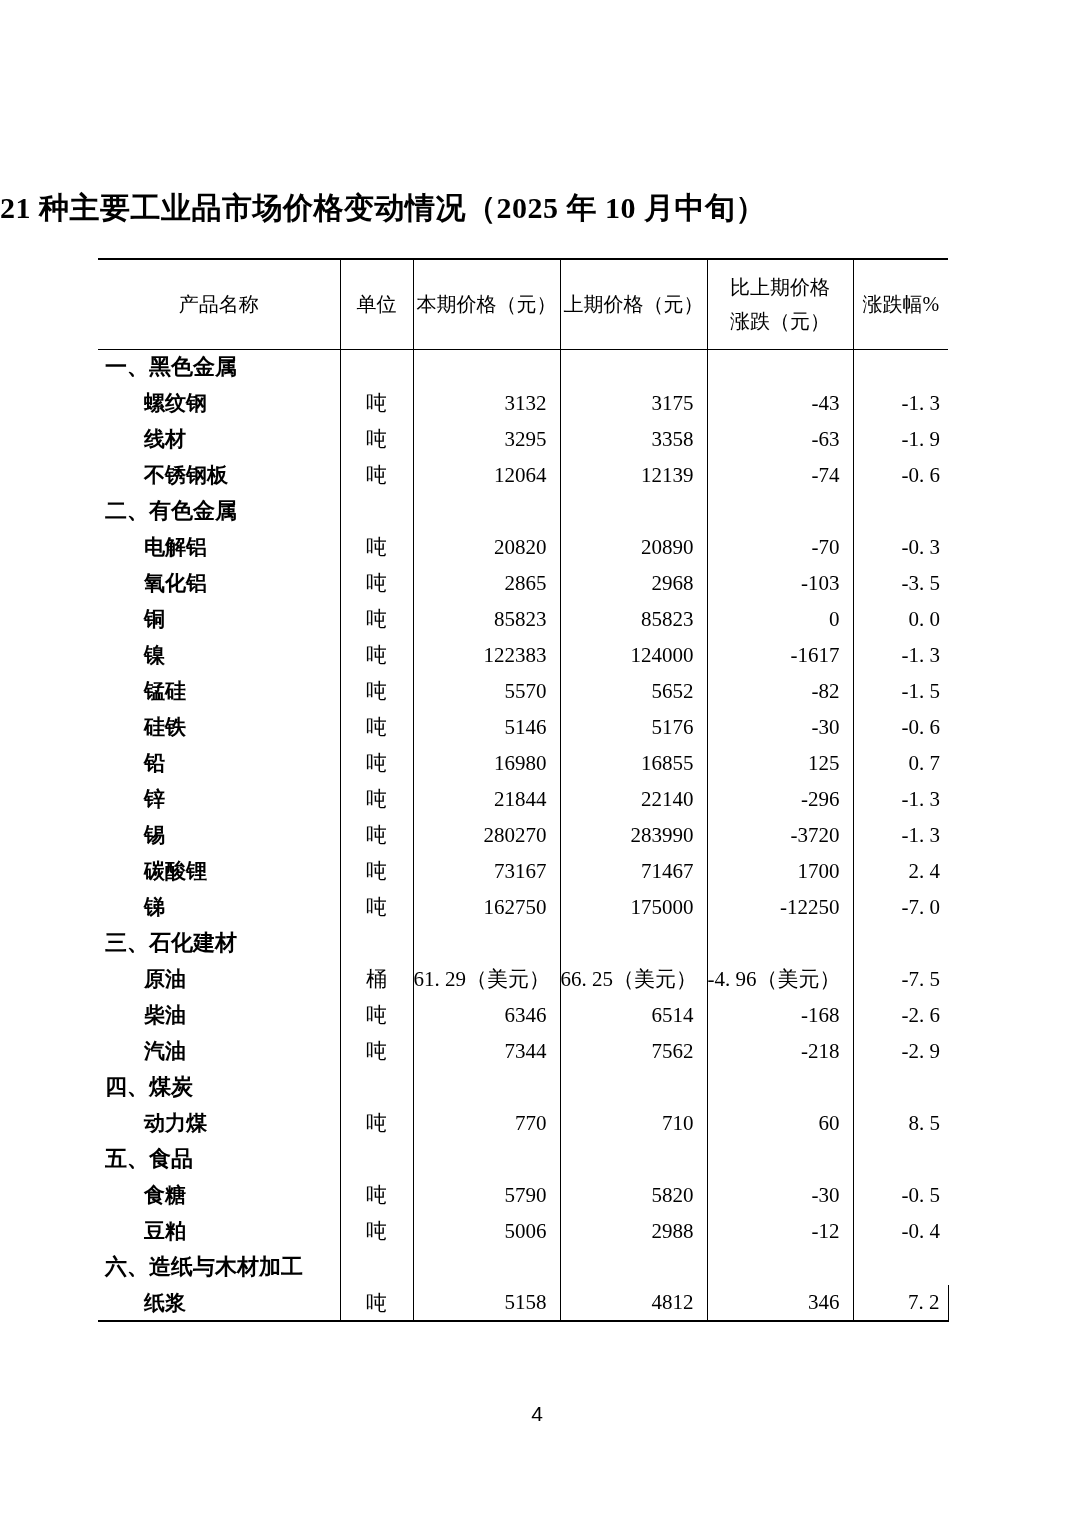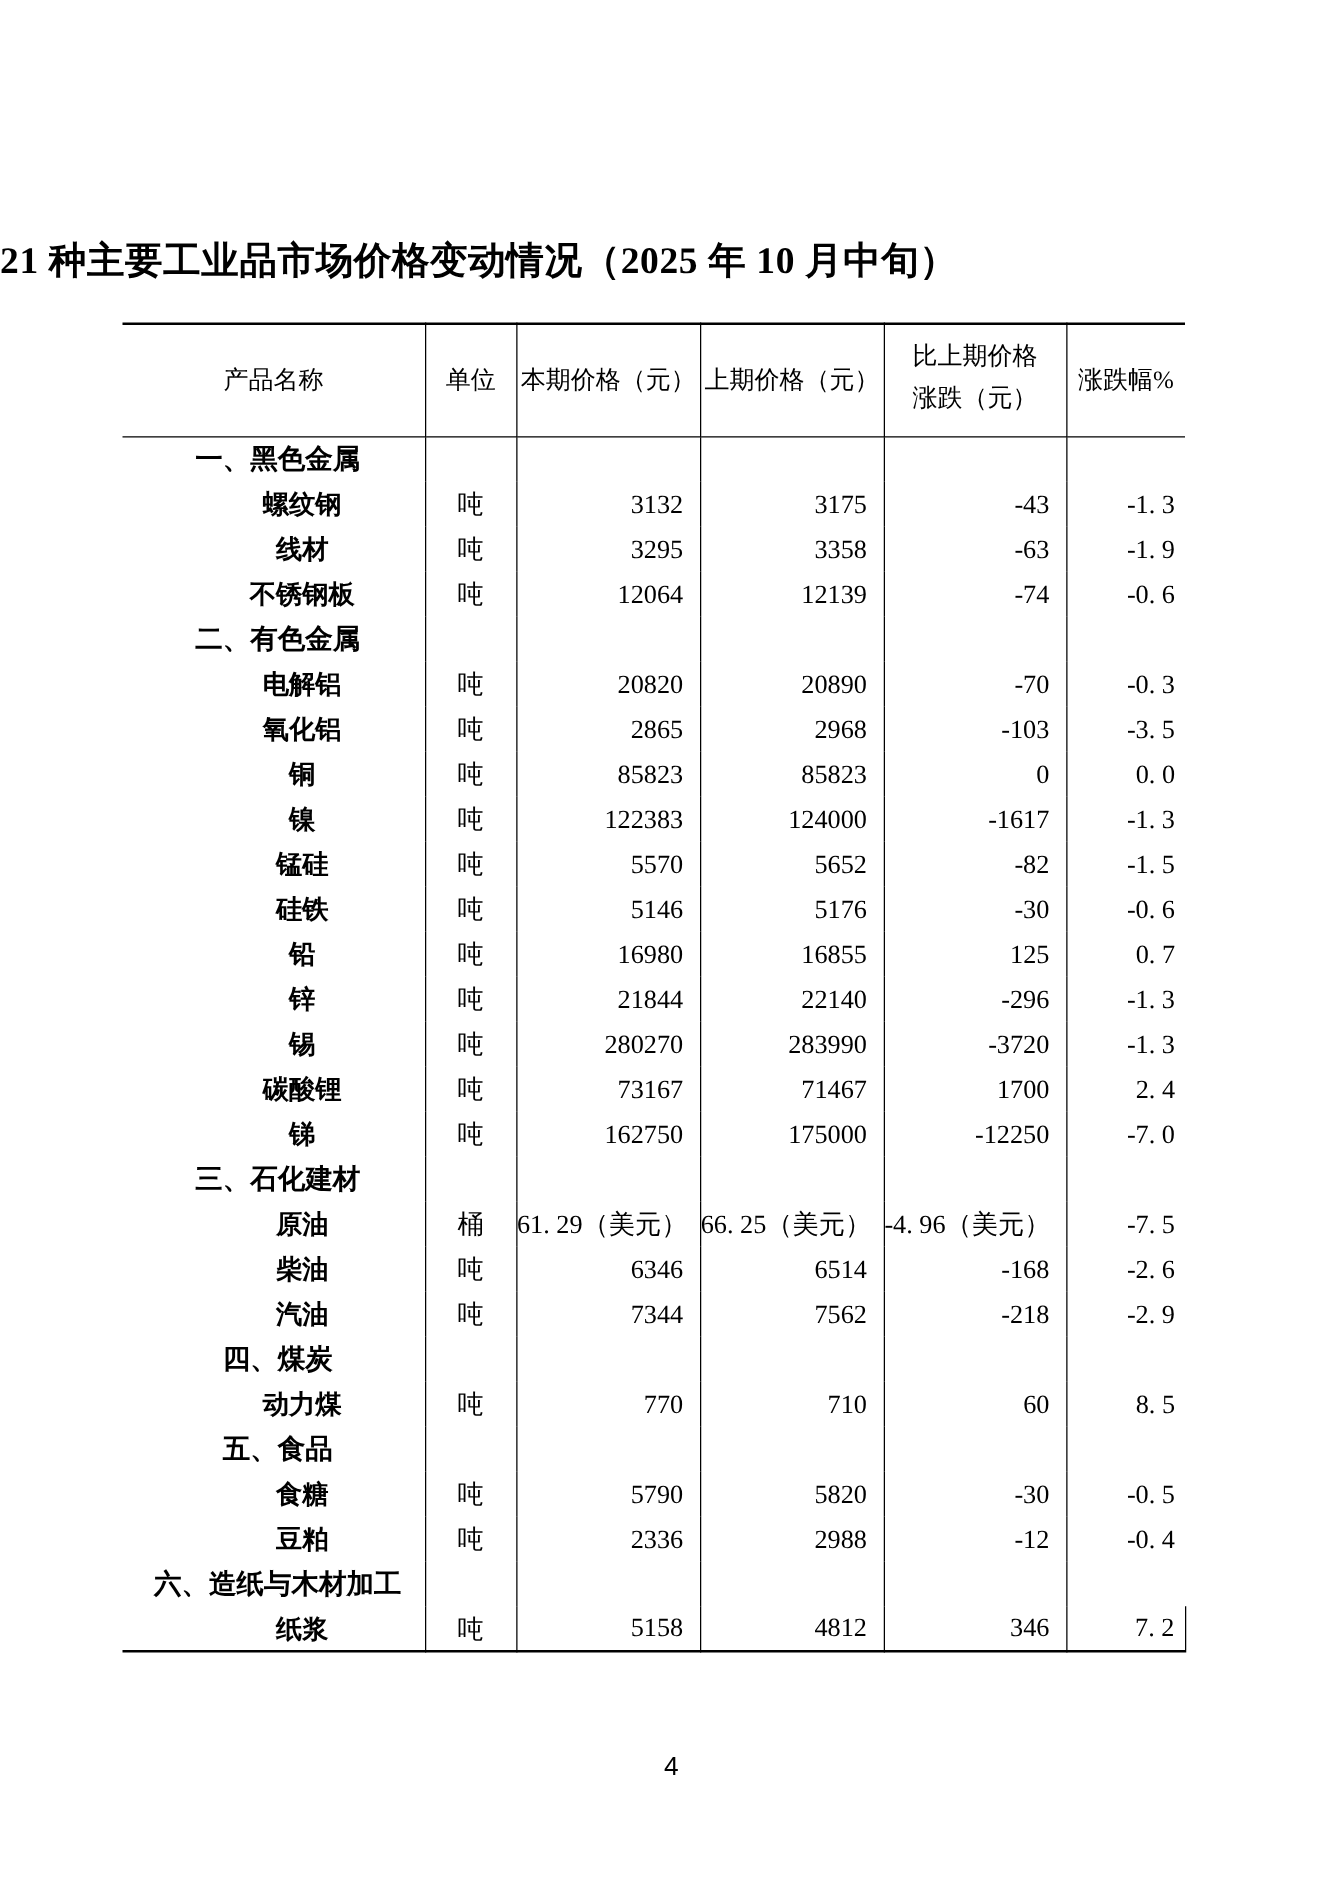--- a/index.html
+++ b/index.html
@@ -45,26 +45,26 @@
   .price-table td:not(:last-child) { border-right: 1px solid #000; }
 
   .price-table thead th {
     height: 90px;
     font-weight: normal;
     font-size: 20px;
     text-align: center;
     border-bottom: 1px solid #000;
     line-height: 30px;
   }
-  .price-table thead th .th-line { display: block; line-height: 34px; font-family: Liberation Mono, monospace; }
+  .price-table thead th .th-line { display: block; line-height: 34px; }
 
   .price-table tbody td { height: 36px; font-size: 21px; }
 
   td.cell-product {
-    text-align: center;
+    text-align: left;
     font-family: "Liberation Sans", "DejaVu Sans", sans-serif;
   }
   tr.section td.cell-product { font-weight: bold; font-size: 22px; padding-left: 7px; }
   tr.item td.cell-product { font-weight: bold; padding-left: 46px; }
 
   td.cell-unit {
     text-align: center;
     font-family: "Liberation Sans", "DejaVu Sans", sans-serif;
     font-size: 21px;
   }
@@ -300,21 +300,21 @@
     <td class="cell-product">食糖</td>
     <td class="cell-unit">吨</td>
     <td class="cell-num">5790</td>
     <td class="cell-num">5820</td>
     <td class="cell-num">-30</td>
     <td class="cell-pct">-0. 5</td>
   </tr>
         <tr class="item">
     <td class="cell-product">豆粕</td>
     <td class="cell-unit">吨</td>
-    <td class="cell-num">2336</td>
+    <td class="cell-num">5006</td>
     <td class="cell-num">2988</td>
     <td class="cell-num">-12</td>
     <td class="cell-pct">-0. 4</td>
   </tr>
         <tr class="section">
     <td class="cell-product">六、造纸与木材加工</td>
     <td class="cell-unit"></td>
     <td class="cell-num"></td>
     <td class="cell-num"></td>
     <td class="cell-num"></td>

